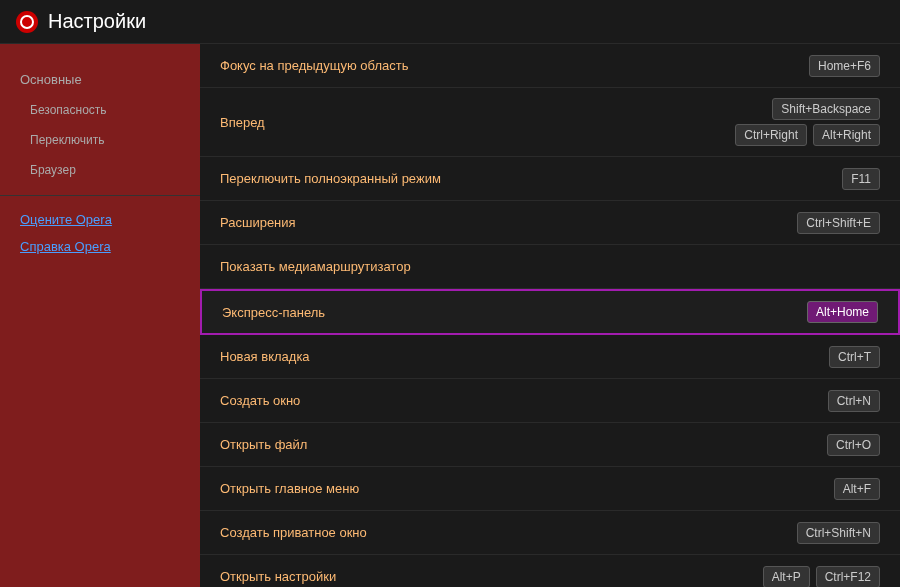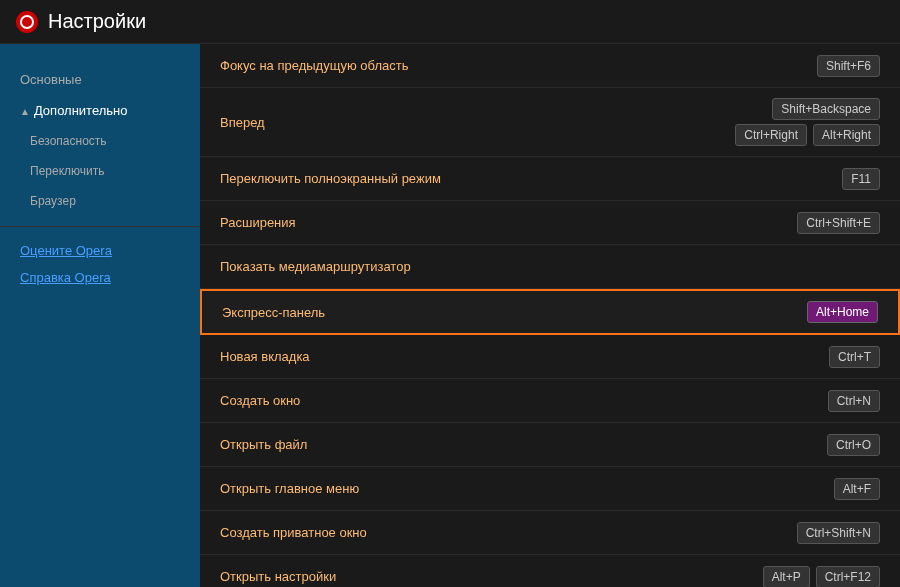--- a/index.html
+++ b/index.html
@@ -55,21 +55,21 @@
     }
 
     .main-layout {
       display: flex;
       flex: 1;
       overflow: hidden;
     }
 
     .sidebar {
       width: 200px;
-      background: #0c4a6e;
+      background: #7f1d1d;
       padding: 20px 0;
       flex-shrink: 0;
     }
 
     .sidebar-item {
       padding: 8px 20px;
       color: #aaa;
       cursor: pointer;
       font-size: 13px;
     }
@@ -118,21 +118,21 @@
     .shortcut-row {
       display: flex;
       align-items: center;
       justify-content: space-between;
       padding: 10px 20px;
       border-bottom: 1px solid #2a2a2a;
       min-height: 44px;
     }
 
     .shortcut-row.highlighted {
-      border: 2px solid #f97316;
+      border: 2px solid #a21caf;
       background: #1e1e1e;
     }
 
     .shortcut-label {
       color: #fdba74;
       font-size: 13px;
     }
 
     .shortcut-keys {
       display: flex;
@@ -178,38 +178,35 @@
 
   <div class="title-bar">
     <div class="opera-logo"></div>
     <span class="title-text">Настройки</span>
   </div>
 
   <div class="main-layout">
 
     <div class="sidebar">
       <div class="sidebar-item">Основные</div>
-      <div class="sidebar-item active-parent">
-        <span class="expand-icon">▲</span><span>Дополнительно</span>
-      </div>
       <div class="sidebar-item sub">Безопасность</div>
       <div class="sidebar-item sub">Переключить</div>
       <div class="sidebar-item sub">Браузер</div>
       <div class="sidebar-divider"></div>
       <div class="sidebar-link">Оцените Opera</div>
       <div class="sidebar-link">Справка Opera</div>
     </div>
 
     <div class="content-area">
       <div class="shortcuts-table">
 
         <div class="shortcut-row">
           <span class="shortcut-label">Фокус на предыдущую область</span>
           <div class="shortcut-keys">
-            <span class="key-badge">Shift+F6</span>
+            <span class="key-badge">Home+F6</span>
           </div>
         </div>
 
         <div class="shortcut-row">
           <span class="shortcut-label">Вперед</span>
           <div class="shortcut-keys">
             <div class="multi-key-group">
               <div class="key-row">
                 <span class="key-badge">Shift+Backspace</span>
               </div>

